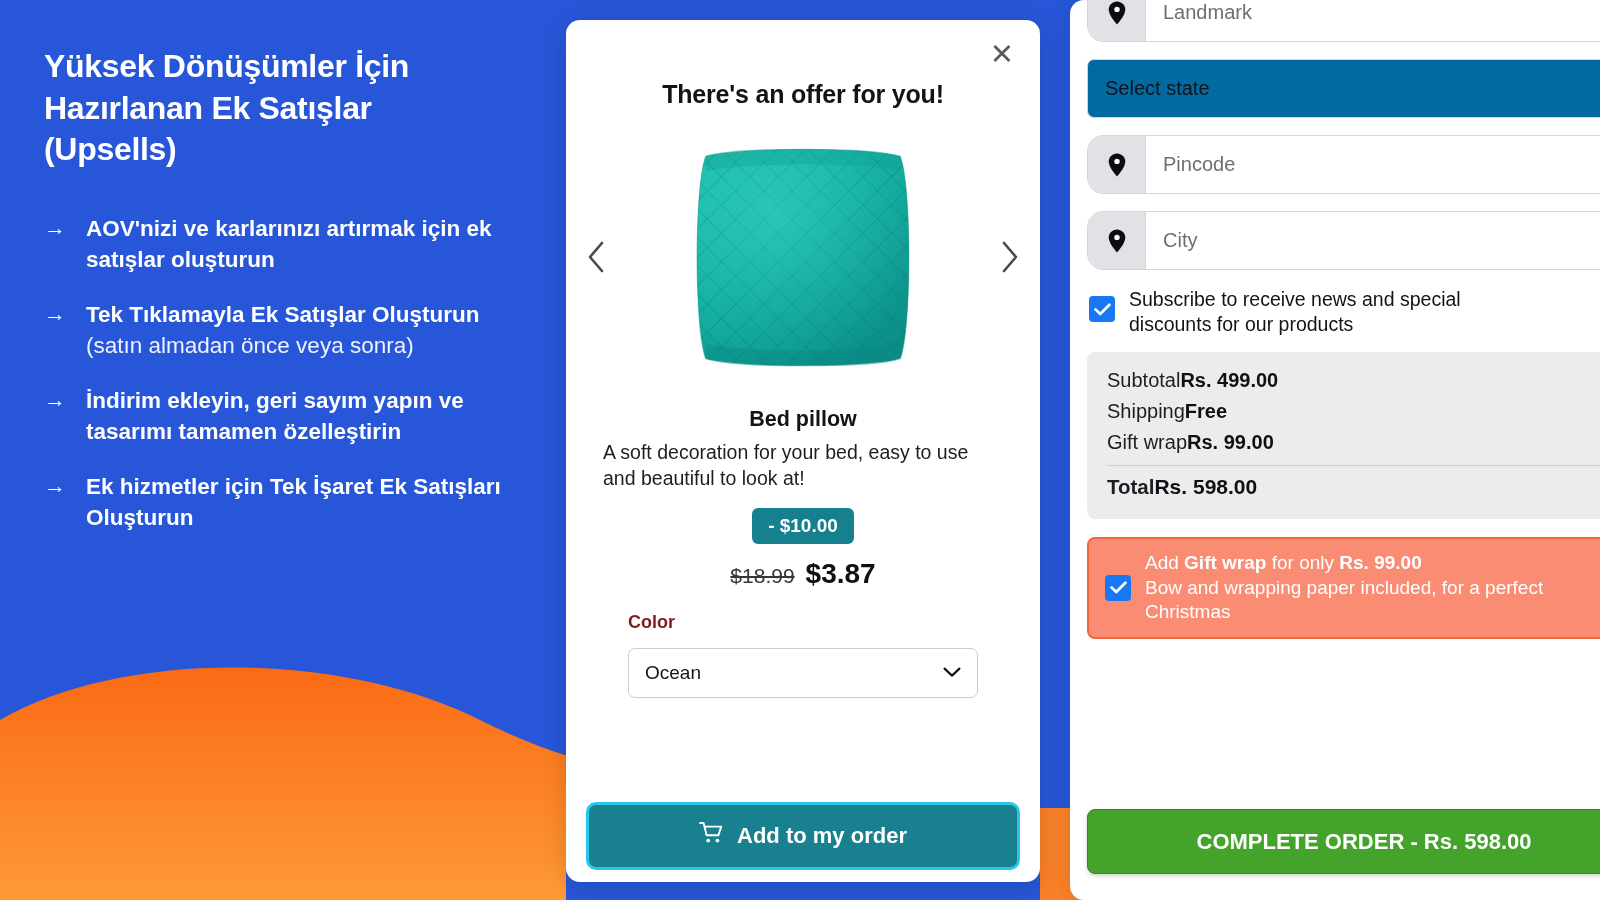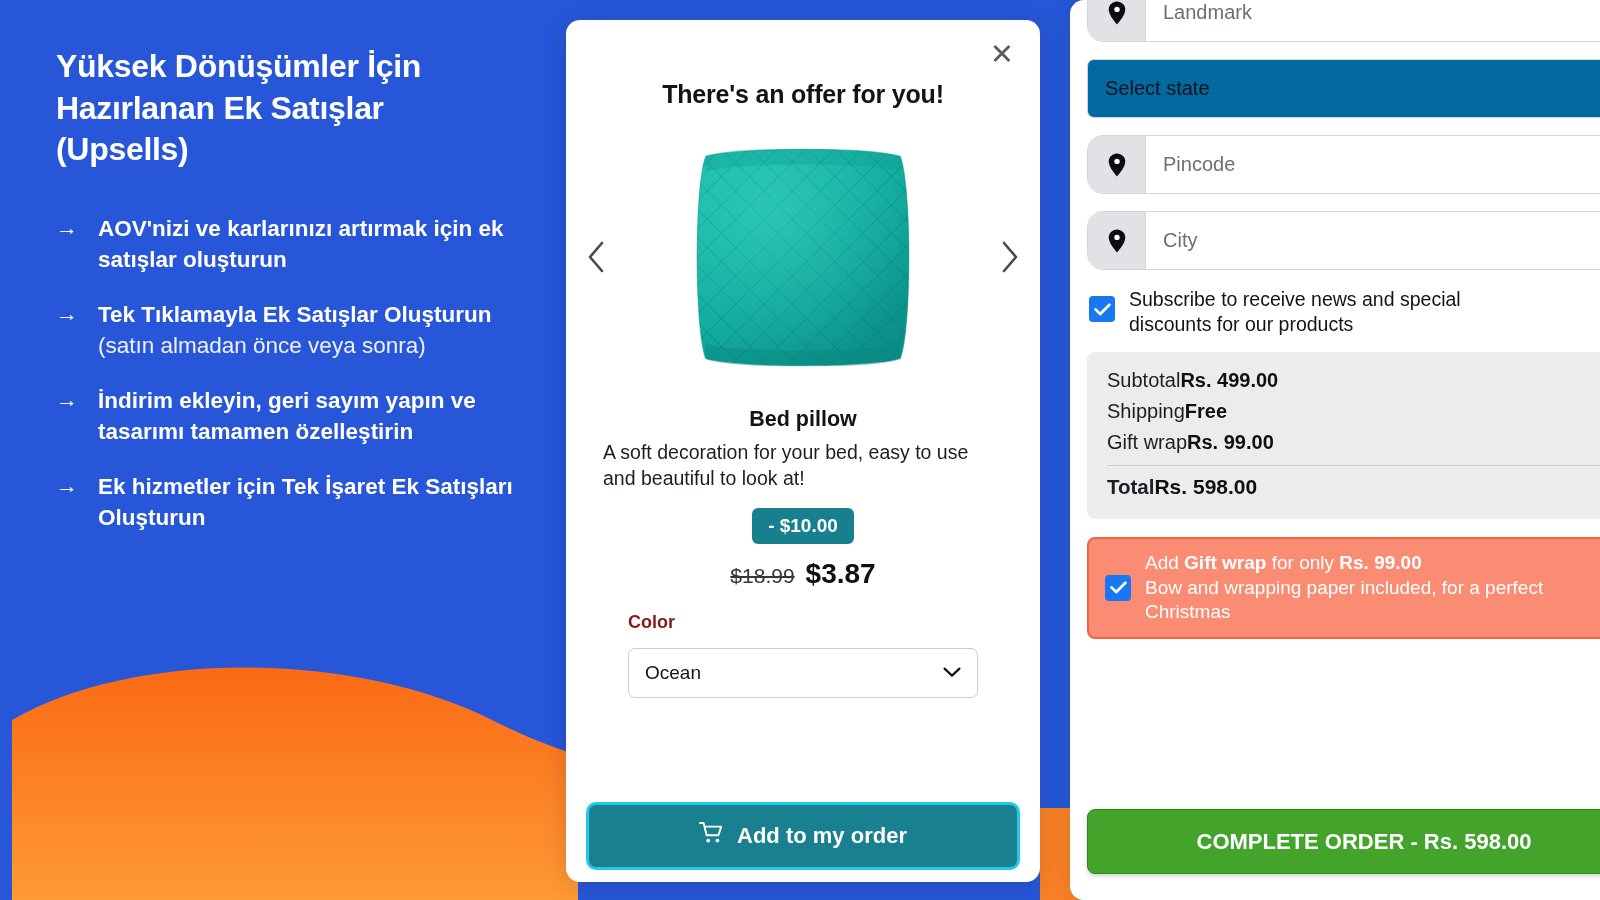--- a/index.html
+++ b/index.html
@@ -5,21 +5,21 @@
   * { margin:0; padding:0; box-sizing:border-box; }
   html, body { width:1600px; height:900px; overflow:hidden; }
   body {
     font-family:"Liberation Sans", sans-serif;
     background:#2757D8;
     position:relative;
   }
 
   
   #promo-panel{
-    position:absolute; left:12px; top:0; width:566px; height:900px;
+    position:absolute; left:0; top:0; width:566px; height:900px;
     background:#2757D8; overflow:hidden; z-index:2;
   }
   #promo-wave{
     position:absolute; left:0; bottom:0; width:600px; height:260px;
     z-index:1; pointer-events:none;
   }
   #promo-content{ position:relative; z-index:3; padding:46px 44px 0 44px; }
   #promo-heading{
     color:#ffffff; font-size:32px; font-weight:bold; line-height:1.30;
     letter-spacing:-0.3px; max-width:420px;

